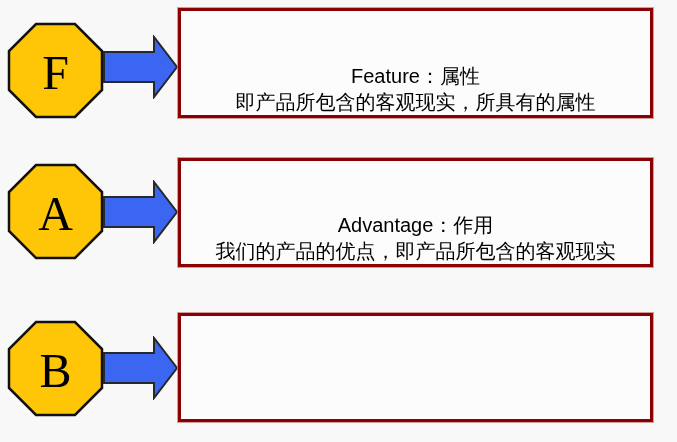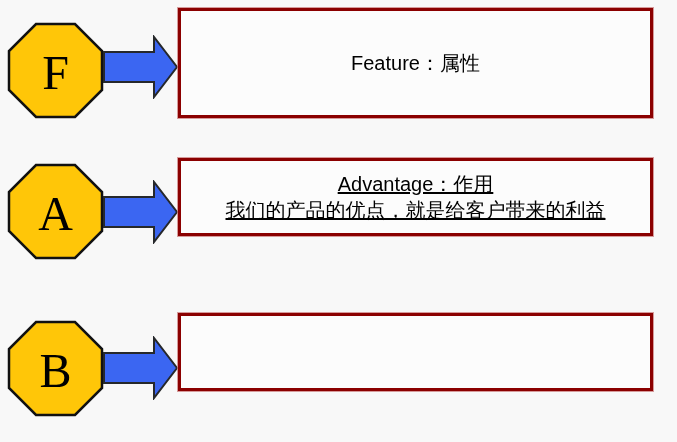--- a/index.html
+++ b/index.html
@@ -29,24 +29,24 @@
   .row-1 .arrow{top:27px;}
   .row-2 .arrow{top:22px;}
   .row-3 .arrow{top:23px;}
   .arrow svg{display:block;width:100%;height:100%;}
 
   .box{
     position:absolute;left:178px;top:0;width:475px;height:110px;
     box-sizing:border-box;background:#fcfcfc;
     border:3px solid #8b0000;
     outline:1px solid rgba(203,124,124,0.75);
-    display:flex;flex-direction:column;align-items:center;justify-content:center;
+    display:flex;flex-direction:column;align-items:center;justify-content:flex-end;
     text-align:center;color:#000;
   }
-  .row-2 .box,.row-3 .box{height:78px;text-decoration:underline;}
+  .row-2 .box,.row-3 .box{height:109px;}
   .box .box-title,.box .box-desc{font-size:20px;line-height:26px;white-space:nowrap;}
 </style>
 </head>
 <body>
 
 <div class="canvas">
 
   <div class="row row-1">
     <div class="octa">
       <svg viewBox="0 0 97 97">
@@ -54,38 +54,39 @@
       </svg>
       <span class="letter">F</span>
     </div>
     <div class="arrow">
       <svg viewBox="0 0 76 64">
         <polygon points="1,17 51,17 51,2 74,32 51,62 51,47 1,47" stroke-width="2" stroke-linejoin="miter" stroke="#26282b" fill="#3b66f2"></polygon>
       </svg>
     </div>
     <div class="box">
       <div class="box-title">Feature：属性</div>
+      <div class="box-desc">即产品所包含的客观现实，所具有的属性</div>
     </div>
   </div>
 
   <div class="row row-2">
     <div class="octa">
       <svg viewBox="0 0 97 97">
         <polygon points="29,2 68,2 95,29 95,68 68,95 29,95 2,68 2,29" stroke-width="2.5" stroke-linejoin="miter" stroke="#111111" fill="#ffc608"></polygon>
       </svg>
       <span class="letter">A</span>
     </div>
     <div class="arrow">
       <svg viewBox="0 0 76 64">
         <polygon points="1,17 51,17 51,2 74,32 51,62 51,47 1,47" stroke-width="2" stroke-linejoin="miter" stroke="#26282b" fill="#3b66f2"></polygon>
       </svg>
     </div>
     <div class="box">
       <div class="box-title">Advantage：作用</div>
-      <div class="box-desc">我们的产品的优点，就是给客户带来的利益</div>
+      <div class="box-desc">我们的产品的优点，即产品所包含的客观现实</div>
     </div>
   </div>
 
   <div class="row row-3">
     <div class="octa">
       <svg viewBox="0 0 97 97">
         <polygon points="29,2 68,2 95,29 95,68 68,95 29,95 2,68 2,29" stroke-width="2.5" stroke-linejoin="miter" stroke="#111111" fill="#ffc608"></polygon>
       </svg>
       <span class="letter">B</span>
     </div>

